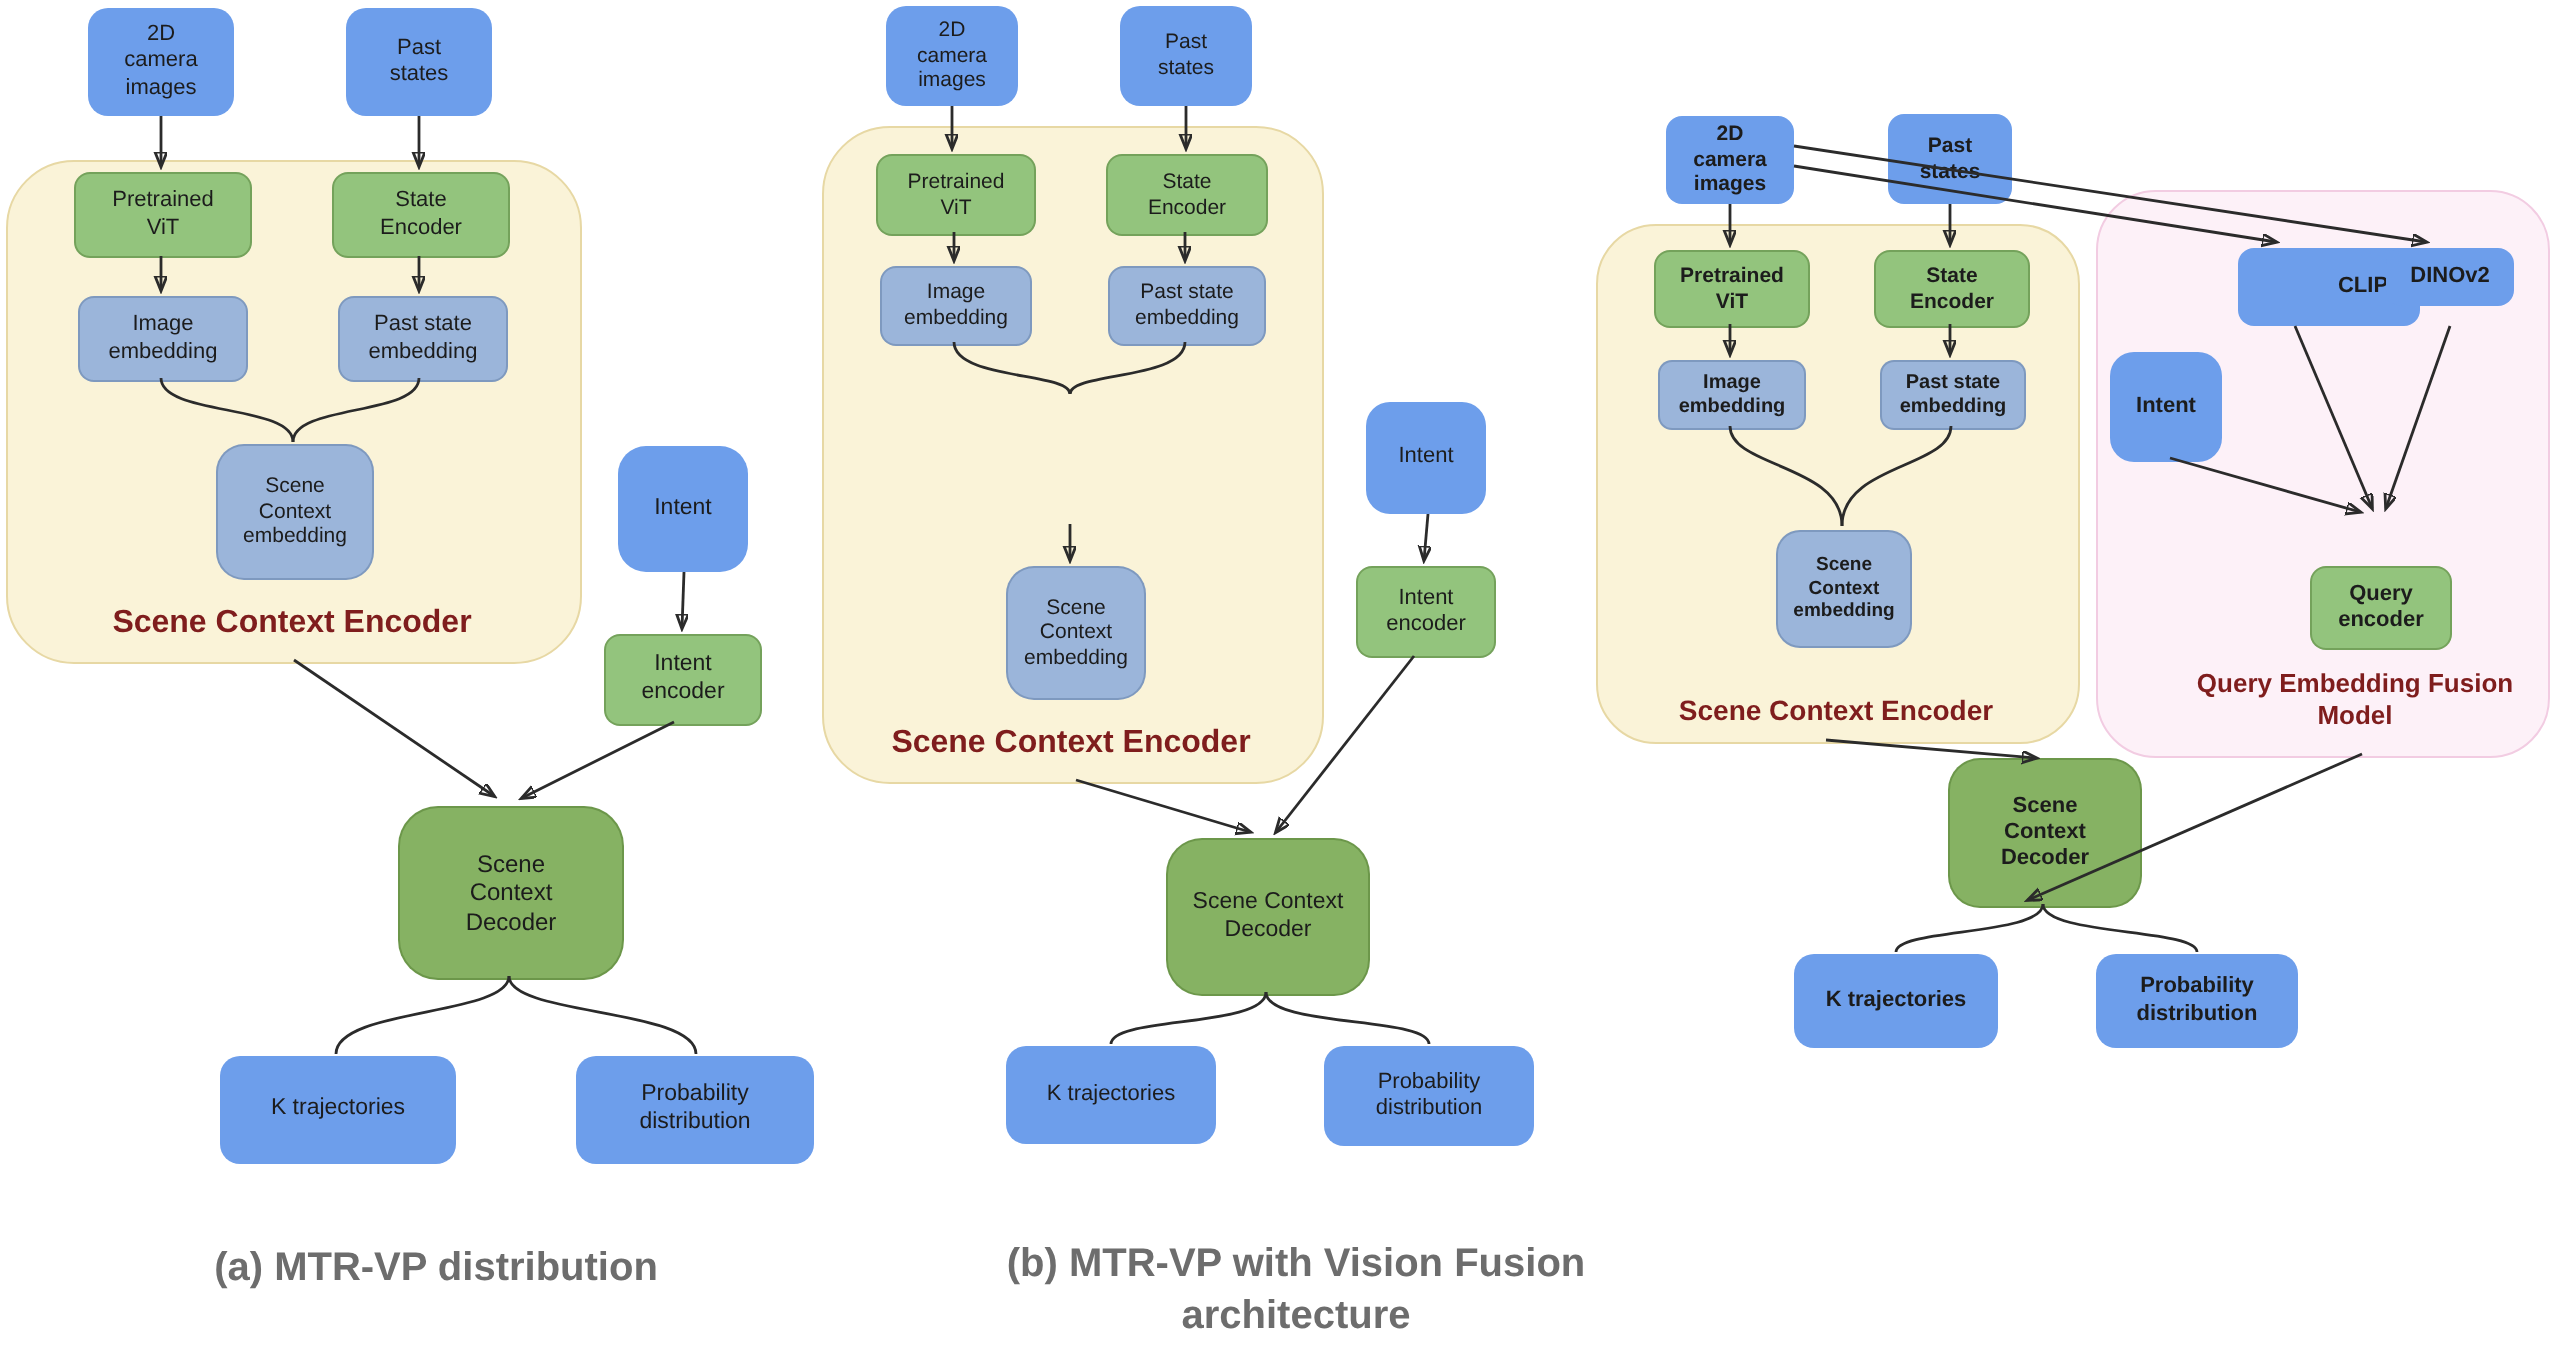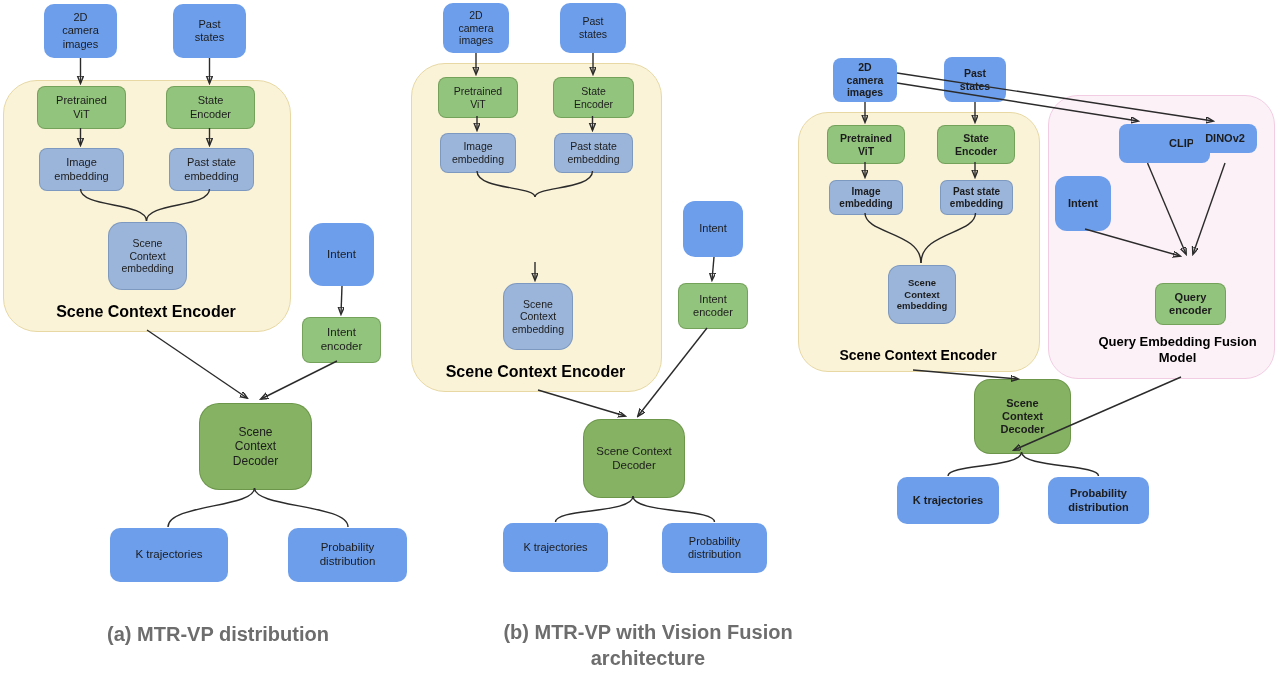--- a/index.html
+++ b/index.html
@@ -10,21 +10,21 @@
   .group.pink{background:var(--group_pink_fill,#fdf1f8);border:1.5px solid var(--group_pink_border,#f2cce2);}
   .node{position:absolute;display:flex;align-items:center;justify-content:center;
         text-align:center;white-space:pre-line;line-height:1.2;color:var(--text_dark,#1c1c1c);}
   .blue{background:var(--node_blue,#6d9eeb);}
   .emb{background:var(--embedding_blue,#9bb5da);border:1px solid rgba(40,70,110,0.25);}
   .green{background:var(--node_green,#93c47d);border:1px solid rgba(60,100,30,0.35);}
   .dgreen{background:var(--decoder_green,#86b263);border:1px solid rgba(60,100,30,0.35);}
   .cross{background:var(--cross_attention_pink,#d7a9a1);border:1px solid rgba(150,90,80,0.45);}
   .bold{font-weight:bold;}
   .group-label{position:absolute;font-weight:bold;text-align:center;white-space:pre-line;
-               color:#000000;line-height:1.25;}
+               color:#7f1d1d;line-height:1.25;}
   .caption{position:absolute;font-weight:bold;font-size:20px;text-align:center;white-space:pre-line;
            color:var(--caption_gray,#6d6d6d);line-height:1.3;}
   svg.overlay{position:absolute;left:0;top:0;pointer-events:none;}
   svg.overlay line, svg.overlay path{stroke:var(--arrow_black,#2b2b2b);stroke-width:1.4;fill:none;}
 </style>
 </head>
 <body>
 
 <div id="stage">
 

